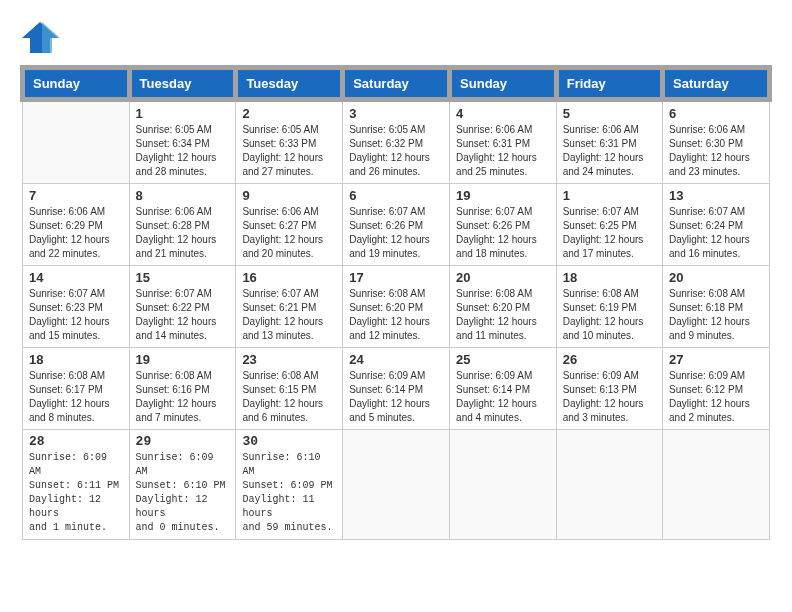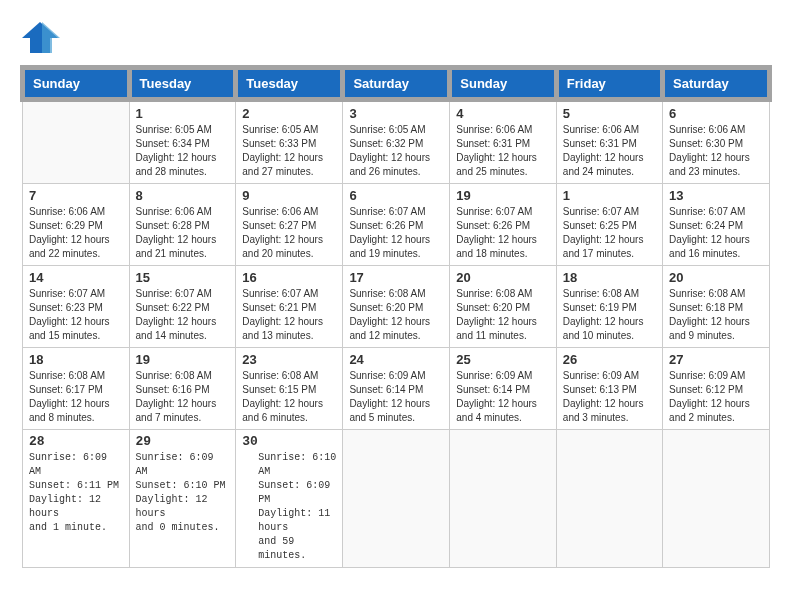--- a/index.html
+++ b/index.html
@@ -328,21 +328,21 @@
         </td>
         <td>
           <span class="day-num">29</span>
           <div class="day-info" style="white-space: pre-line;">Sunrise: 6:09 AM
 Sunset: 6:10 PM
 Daylight: 12 hours
 and 0 minutes.</div>
         </td>
         <td>
           <span class="day-num">30</span>
-          <div class="day-info" style="white-space: pre-line; margin-left: 16px;">Sunrise: 6:10 AM
+          <div class="day-info" style="white-space: pre-line;">Sunrise: 6:10 AM
 Sunset: 6:09 PM
 Daylight: 11 hours
 and 59 minutes.</div>
         </td>
         <td class="empty-cell"></td>
         <td class="empty-cell"></td>
         <td class="empty-cell"></td>
         <td class="empty-cell"></td>
       </tr>
     </tbody>

